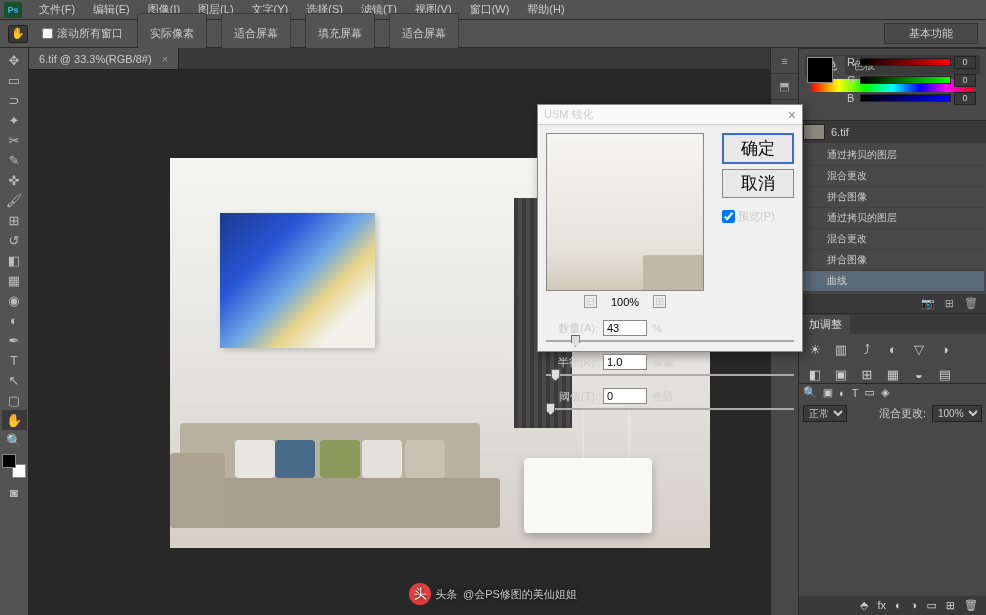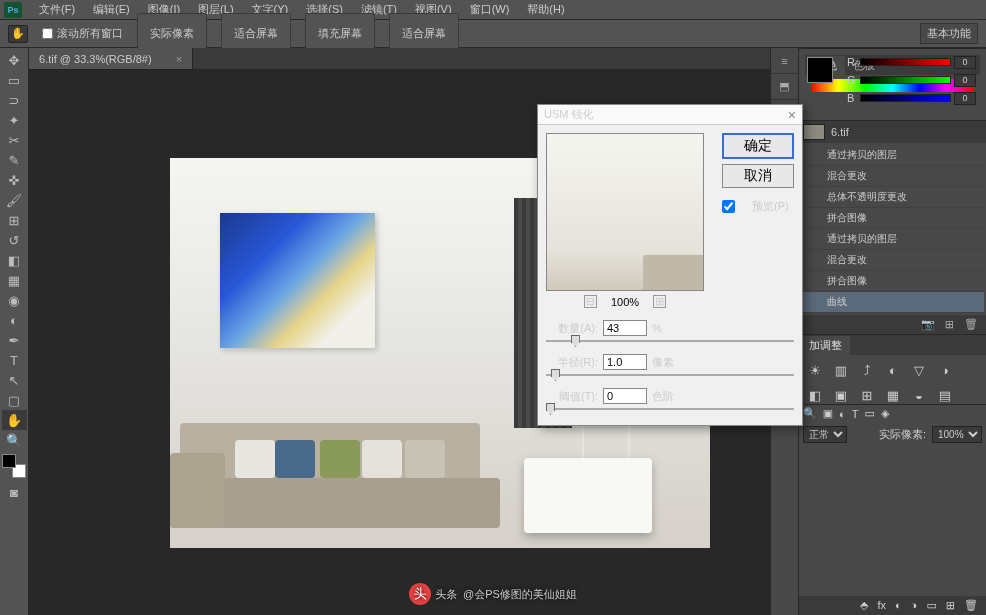--- a/index.html
+++ b/index.html
@@ -5,31 +5,31 @@
 *{box-sizing:border-box;margin:0;padding:0;font-family:"Microsoft YaHei",Arial,sans-serif;font-size:11px;color:#ccc;user-select:none}
 body{width:986px;height:615px;background:#535353;overflow:hidden;position:relative}
 .menubar{height:20px;background:#535353;display:flex;align-items:center;padding-left:4px;border-bottom:1px solid #282828}
 .ps-logo{width:18px;height:16px;background:#14532d;color:#4da6e3;font-weight:bold;font-size:9px;display:flex;align-items:center;justify-content:center;margin-right:8px;border-radius:2px}
 .menu-item{padding:2px 9px;color:#ccc;cursor:pointer}
 .optionsbar{height:28px;background:#535353;display:flex;align-items:center;padding-left:8px;gap:14px;border-bottom:1px solid #282828}
 .hand-icon{width:20px;height:18px;background:#3a3a3a;border:1px solid #222;border-radius:2px;display:flex;align-items:center;justify-content:center;color:#ccc}
 .opt-cb{display:flex;align-items:center;gap:4px}
 .opt-cb input{width:11px;height:11px}
 .opt-btn{background:#535353;border:1px solid #3a3a3a;padding:12px 12px;color:#ccc;border-radius:2px}
-.workspace-sel{margin-left:auto;margin-right:8px;padding:2px 6px;background:#494949;border:1px solid #333}
+.workspace-sel{margin-left:auto;margin-right:8px;padding:2px 24px;background:#494949;border:1px solid #333}
 .main{display:flex;height:567px}
 .toolbar{width:29px;background:#535353;border-right:1px solid #282828;display:flex;flex-direction:column;padding-top:2px}
 .tool{width:25px;height:20px;margin:0 auto;display:flex;align-items:center;justify-content:center;color:#bbb;font-size:13px;position:relative}
 .tool.sel{background:#3a3a3a}
 .fgbg{width:24px;height:24px;margin:4px auto;position:relative}
 .fgbg .fg{width:14px;height:14px;background:#000;border:1px solid #888;position:absolute;top:0;left:0}
 .fgbg .bg{width:14px;height:14px;background:#fff;border:1px solid #888;position:absolute;bottom:0;right:0}
 .doc-area{flex:1;background:#282828;position:relative}
 .doc-tabs{height:22px;background:#3a3a3a;display:flex;border-bottom:1px solid #222}
-.doc-tab{padding:3px 10px;background:#535353;display:flex;align-items:center;gap:24px;border-right:1px solid #222}
+.doc-tab{padding:3px 10px;background:#535353;display:flex;align-items:center;gap:10px;border-right:1px solid #222}
 .doc-tab span.x{color:#999;cursor:pointer}
 .canvas-wrap{position:absolute;top:22px;left:0;right:0;bottom:0;display:flex;align-items:center;justify-content:center}
 .canvas-img{width:540px;height:390px;margin-top:20px;margin-left:80px;position:relative;background:linear-gradient(180deg,#f5f5f2 0%,#e8e8e5 40%,#d5d0c8 100%)}
 .painting{position:absolute;top:55px;left:50px;width:155px;height:135px;background:linear-gradient(135deg,#1a3a8f 0%,#2856d6 30%,#6da8e4 50%,#e8d48a 65%,#f0f0e8 80%);box-shadow:2px 2px 6px rgba(0,0,0,.2)}
 .sofa{position:absolute;bottom:0;left:0;width:340px;height:155px}
 .sofa-back{position:absolute;bottom:60px;left:10px;width:300px;height:65px;background:#b8b0a0;border-radius:4px}
 .sofa-seat{position:absolute;bottom:20px;left:0;width:330px;height:50px;background:#a89f8e;border-radius:4px}
 .sofa-arm{position:absolute;bottom:20px;left:0;width:55px;height:75px;background:#aca290;border-radius:4px}
 .cushion{position:absolute;bottom:70px;width:40px;height:38px;border-radius:4px}
 .c1{left:65px;background:#e8e6e1}.c2{left:105px;background:#4a6a8a}.c3{left:150px;background:#8a9a5a}.c4{left:192px;background:#e5e2db}.c5{left:235px;background:#c8c2b5}
@@ -62,32 +62,32 @@
 .hist-icons span{color:#aaa;font-size:11px}
 .adjust-panel{height:70px}
 .adj-icons{display:flex;flex-wrap:wrap;gap:10px;padding:8px;color:#aaa}
 .adj-icons span{width:16px;text-align:center;font-size:13px}
 .layers-panel{flex:1}
 .layer-controls{display:flex;gap:6px;padding:4px;align-items:center;flex-wrap:wrap}
 .layer-controls select{background:#3a3a3a;border:1px solid #222;color:#ccc;padding:1px;font-size:10px}
 .kind-row{display:flex;gap:6px;padding:2px 4px;align-items:center;color:#aaa}
 .lyr-bottom{display:flex;justify-content:flex-end;gap:9px;padding:3px 8px;background:#3a3a3a;color:#aaa;font-size:11px;position:absolute;bottom:0;width:187px}
 
-.dialog{position:absolute;top:104px;left:537px;width:266px;height:322px;background:#f0f0f0;border:1px solid #888;box-shadow:3px 3px 10px rgba(0,0,0,.4);color:#000}
+.dialog{position:absolute;top:104px;left:537px;width:266px;height:248px;background:#f0f0f0;border:1px solid #888;box-shadow:3px 3px 10px rgba(0,0,0,.4);color:#000}
 .dlg-title{height:20px;background:#fafafa;border-bottom:1px solid #ccc;display:flex;align-items:center;padding:0 6px;justify-content:space-between;color:#555;font-size:11px}
 .dlg-close{color:#888;cursor:pointer;font-size:14px}
 .dlg-body{padding:8px;position:relative}
 .preview-box{width:158px;height:158px;border:1px solid #888;background:linear-gradient(180deg,#f5f5f0 0%,#e5e2da 75%,#d0cabc 100%);position:relative;overflow:hidden}
 .preview-box .pv-item{position:absolute;bottom:0;right:0;width:60px;height:35px;background:#c0b8a8;border-radius:3px 0 0 0}
 .zoom-row{width:158px;display:flex;justify-content:center;align-items:center;gap:14px;margin-top:4px;color:#333}
 .zoom-btn{width:13px;height:13px;font-size:11px;text-align:center;border:1px solid #999;background:#eee;line-height:11px}
 .dlg-buttons{position:absolute;top:8px;right:8px;display:flex;flex-direction:column;gap:5px;width:72px}
-.dlg-btn{border:1px solid #888;background:#e8e8e8;padding:2px 0;color:#000;text-align:center;font-size:14px}
+.dlg-btn{border:1px solid #888;background:#e8e8e8;padding:2px 0;color:#000;text-align:center;font-size:17px}
 .dlg-btn.primary{border:2px solid #3a6cd4}
-.dlg-cb{display:flex;align-items:center;gap:17px;margin-top:6px;color:#000}
+.dlg-cb{display:flex;align-items:center;gap:3px;margin-top:6px;color:#000}
 .param-row{display:flex;align-items:center;gap:5px;margin-top:12px;color:#000}
 .param-row label{width:52px;text-align:right}
 .param-row input{width:44px;border:1px solid #888;padding:1px 3px;color:#000;background:#fff}
 .slider-track{height:2px;background:#aaa;margin:4px 0 2px;position:relative}
 .slider-thumb{width:9px;height:12px;background:#ddd;border:1px solid #666;position:absolute;top:-5px;clip-path:polygon(0 0,100% 0,100% 60%,50% 100%,0 60%)}
 .watermark{position:absolute;bottom:10px;left:0;right:0;text-align:center;color:#f5f5f5;font-size:21px;text-shadow:0 0 4px #000;pointer-events:none}
 .watermark .tt{display:inline-flex;align-items:center;gap:4px}
 .tt-icon{width:22px;height:22px;border-radius:50%;background:#e64040;display:inline-flex;align-items:center;justify-content:center;font-size:13px;color:#fff}
 .panel-strip{width:29px;background:#484848;border-left:1px solid #282828;border-right:1px solid #282828}
 .strip-ico{height:26px;display:flex;align-items:center;justify-content:center;color:#aaa;border-bottom:1px solid #333}
@@ -216,21 +216,20 @@
     </div>
 
     <div class="panel-block history-panel">
       <div class="hist-head">
           <div class="hist-thumb"></div>
           <span>6.tif</span>
         </div>
       <div class="hist-body">
         <div class="hist-item">通过拷贝的图层</div>
         <div class="hist-item">混合更改</div>
-        <div class="hist-item">总体不透明度更改</div>
         <div class="hist-item">拼合图像</div>
         <div class="hist-item">通过拷贝的图层</div>
         <div class="hist-item">混合更改</div>
         <div class="hist-item">拼合图像</div>
         <div class="hist-item sel">曲线</div>
       </div>
       <div class="hist-icons">
         <span>📷</span>
         <span>⊞</span>
         <span>🗑</span>
@@ -265,21 +264,21 @@
       <div class="kind-row">
           <span>🔍</span>
           <span>▣</span>
           <span>◐</span>
           <span>T</span>
           <span>▭</span>
           <span>◈</span>
         </div>
       <div class="layer-controls">
         <select><option>正常</option></select>
-        <span style="margin-left:auto">实际像素:</span>
+        <span style="margin-left:auto">混合更改:</span>
         <select><option>100%</option></select>
       </div>
     </div>
   </div>
 </div>
 
 <div class="lyr-bottom" style="right:0;left:auto">
   <span>⬘</span>
     <span>fx</span>
     <span>◐</span>

